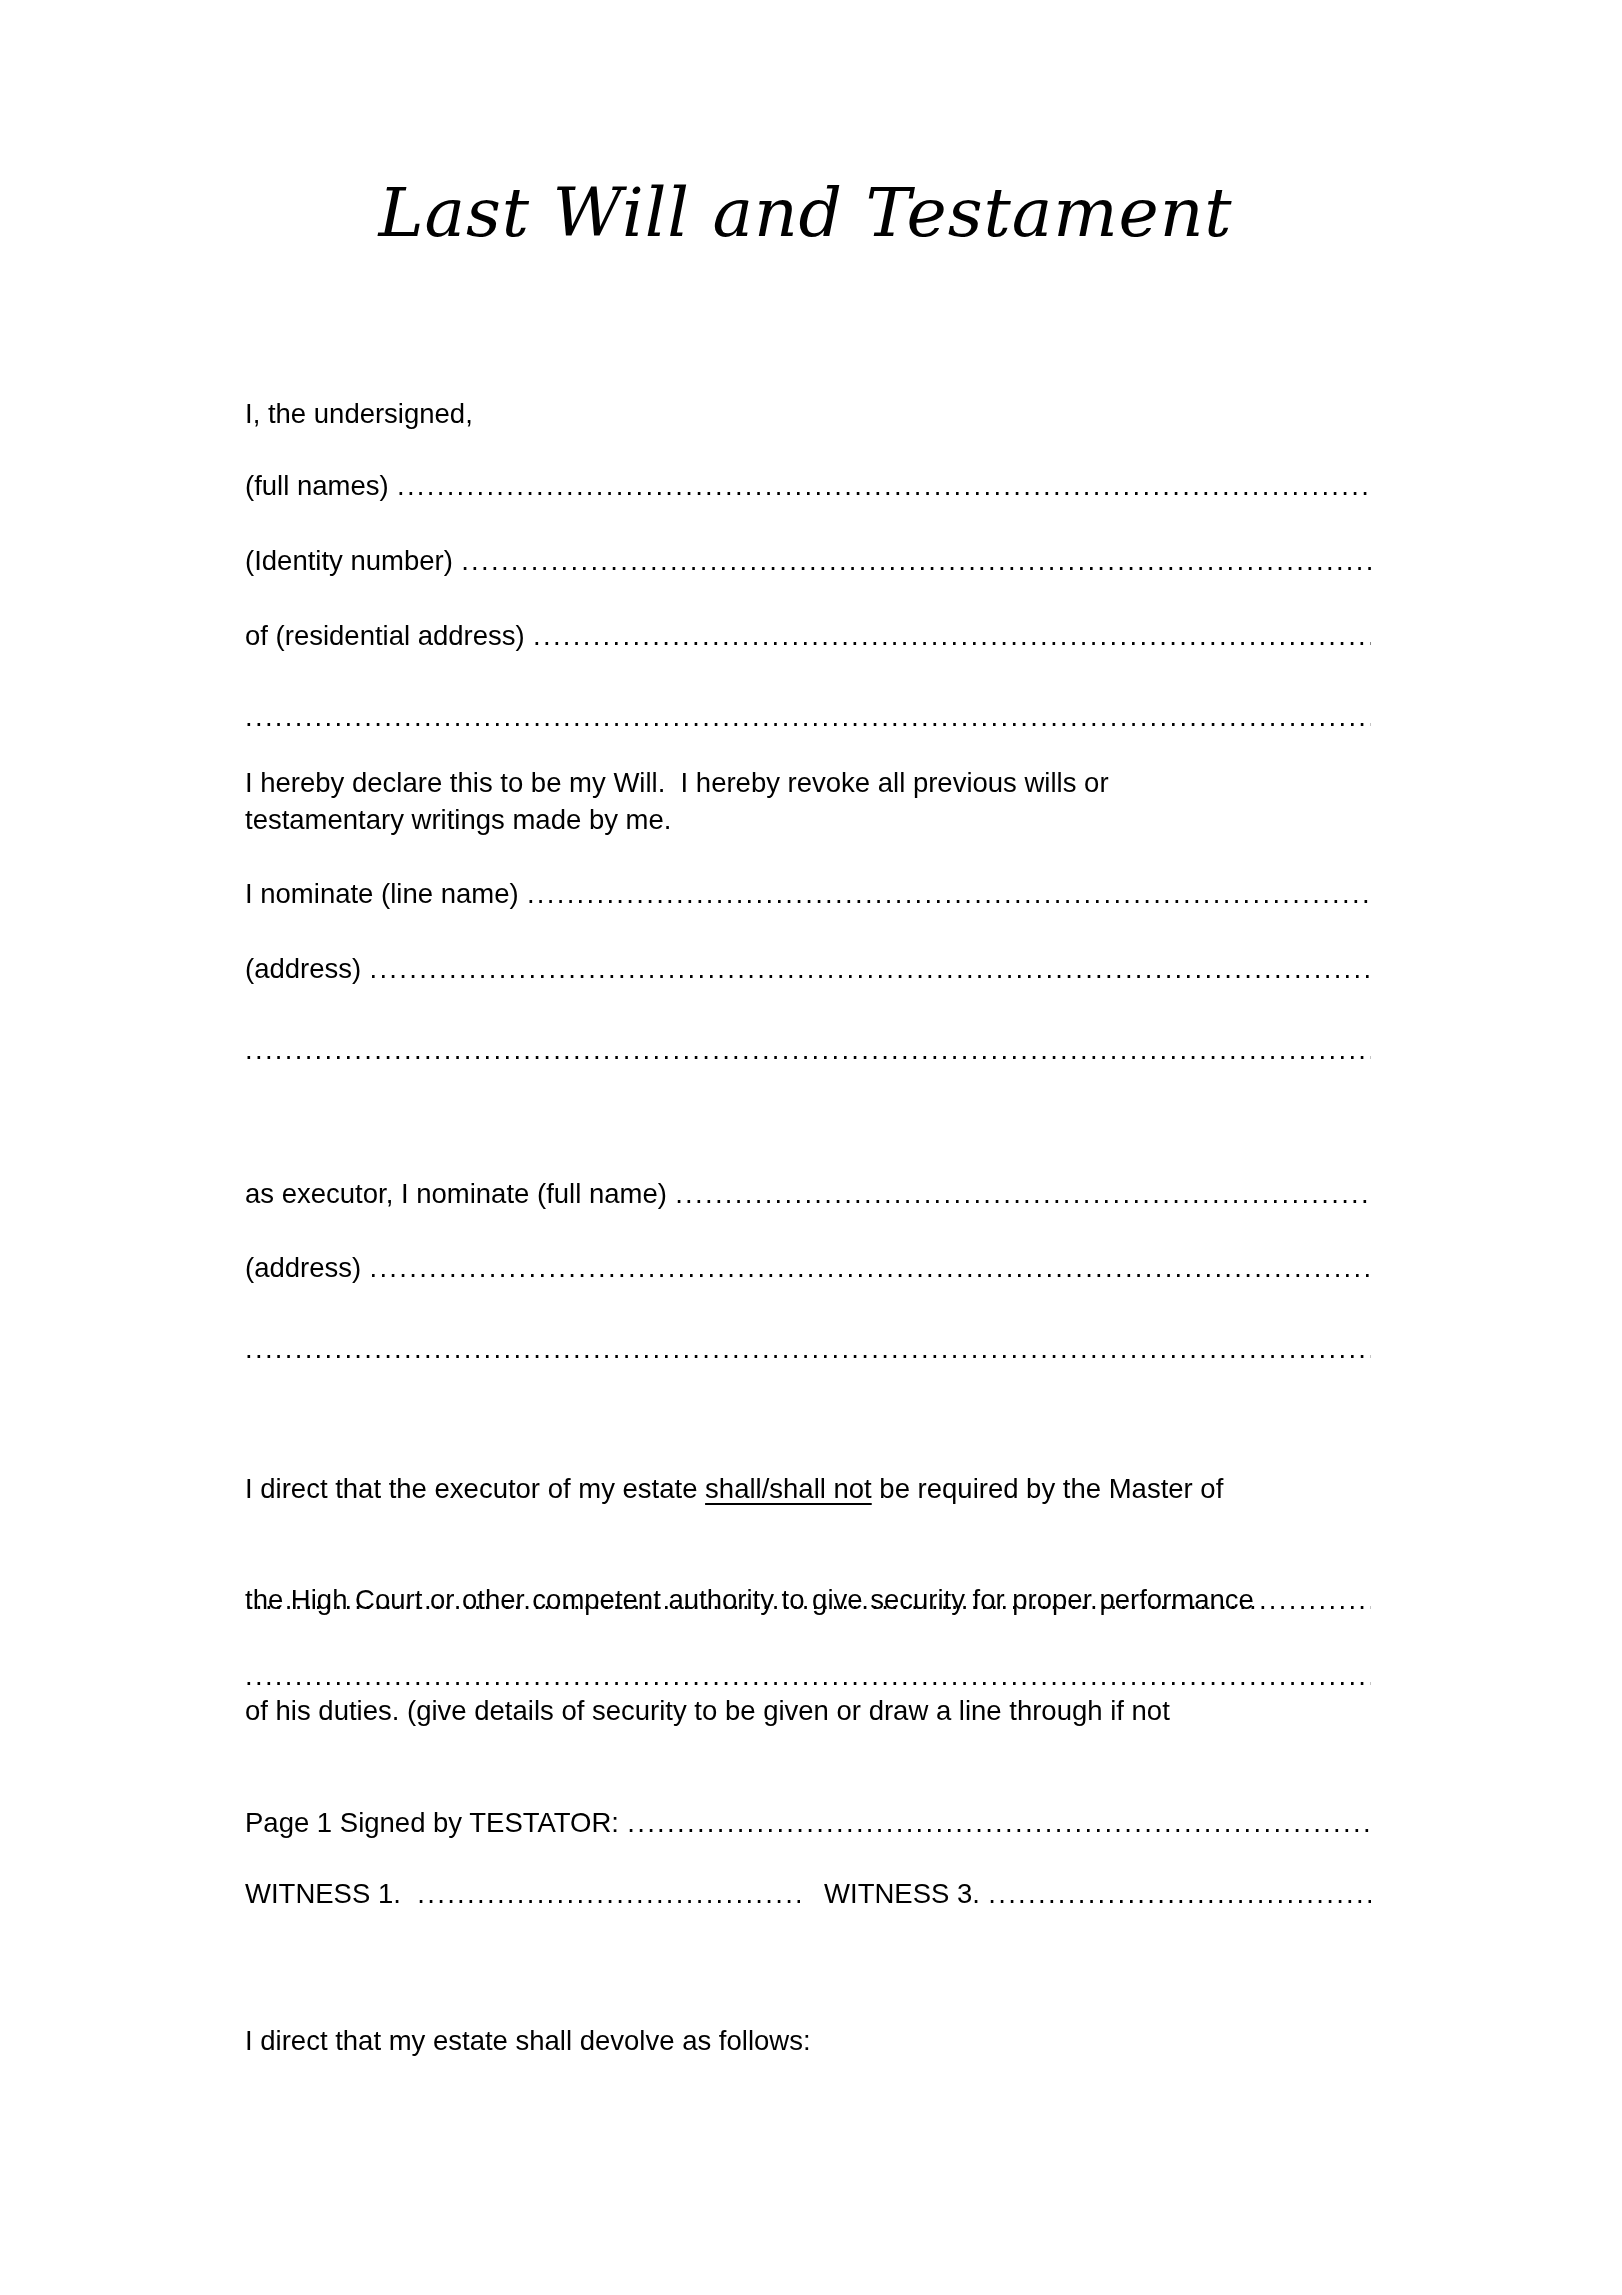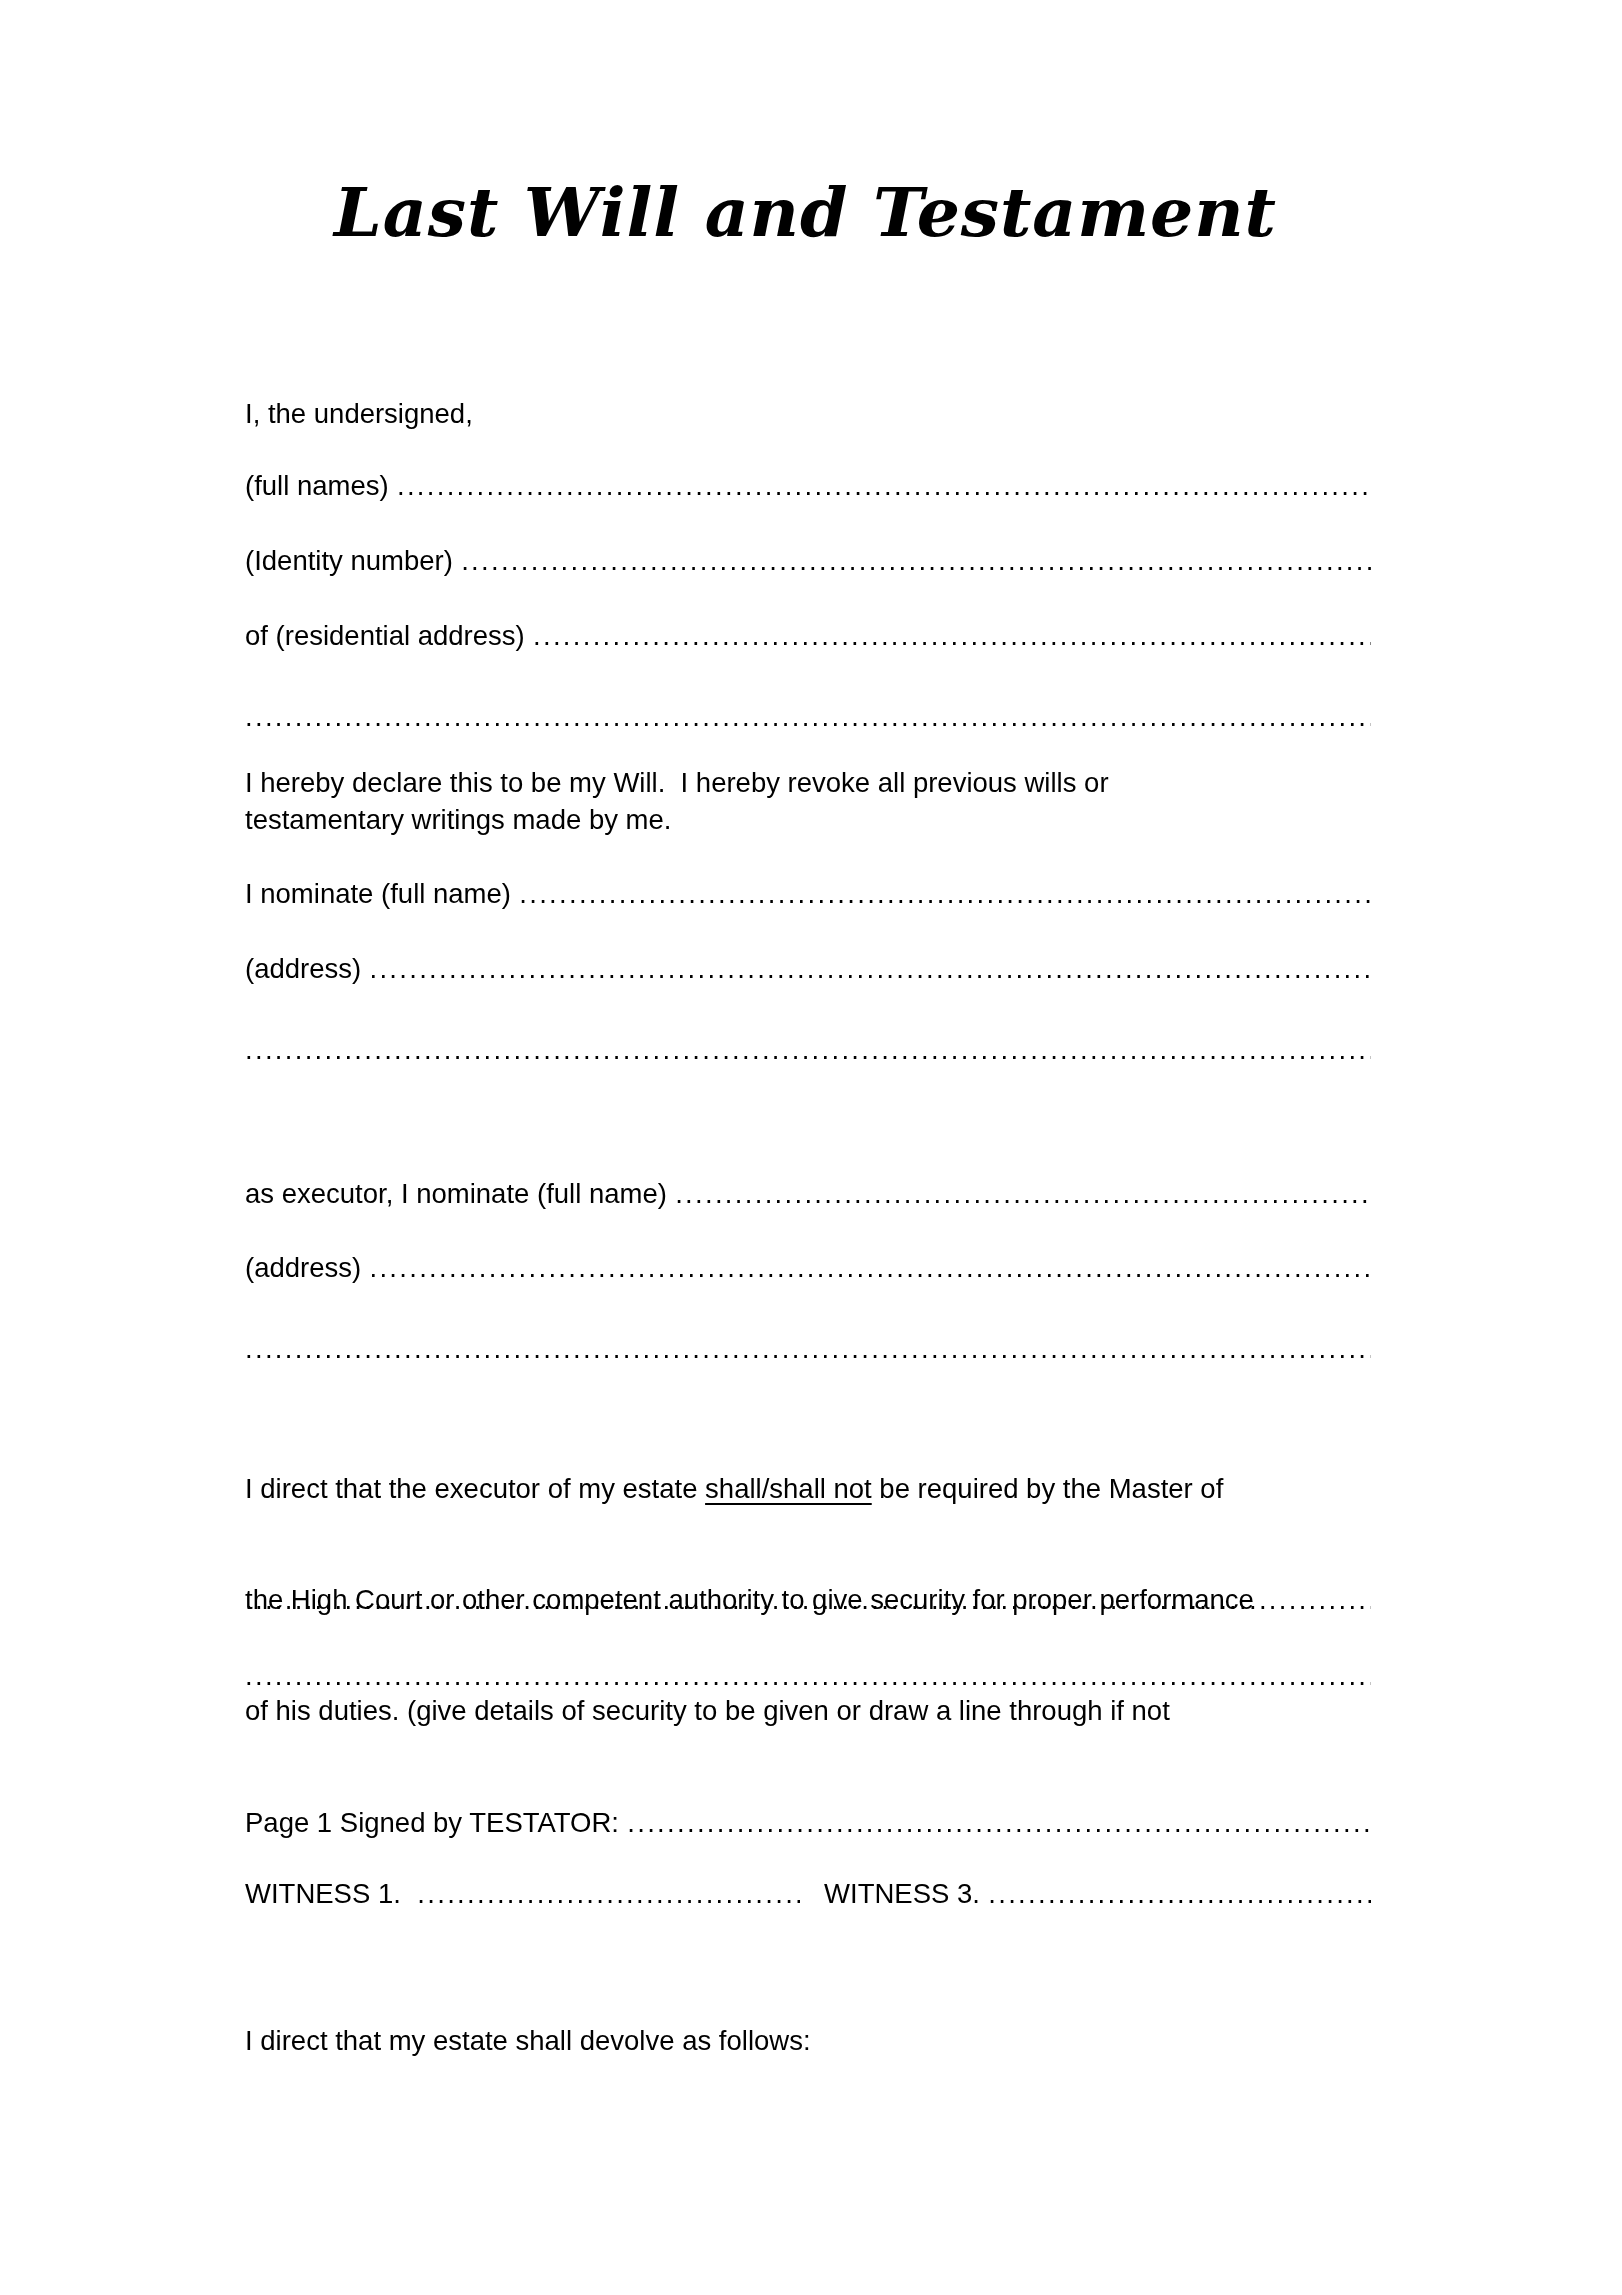--- a/index.html
+++ b/index.html
@@ -12,21 +12,21 @@
     font-size:27.5px;
     overflow:hidden;
   }
   .title {
     position:absolute;
     top:170px; left:0; right:12px;
     margin:0;
     text-align:center;
     font-family:"DejaVu Serif", serif;
     font-style:italic;
-    font-weight:700;
+    font-weight:400;
     font-size:68px;
     letter-spacing:0.9px;
     line-height:1.25;
   }
   .content {
     position:absolute;
     left:245px;
     width:1126px;
     top:0; height:100%;
   }
@@ -85,21 +85,21 @@
     </div>
 
     <div class="row" style="top:698px">
       <span class="leader full">......................................................................................................................................................</span>
     </div>
 
     <div class="para" style="top:764px">I hereby declare this to be my Will.  I hereby revoke all previous wills or
 testamentary writings made by me.</div>
 
     <div class="row" style="top:875px">
-      <span class="label">I nominate (full name)</span>
+      <span class="label">I nominate (line name)</span>
       <span class="leader">......................................................................................................................................................</span>
     </div>
 
     <div class="row" style="top:950px">
       <span class="label">(address)</span>
       <span class="leader">......................................................................................................................................................</span>
     </div>
 
     <div class="row" style="top:1031px">
       <span class="leader full">......................................................................................................................................................</span>

